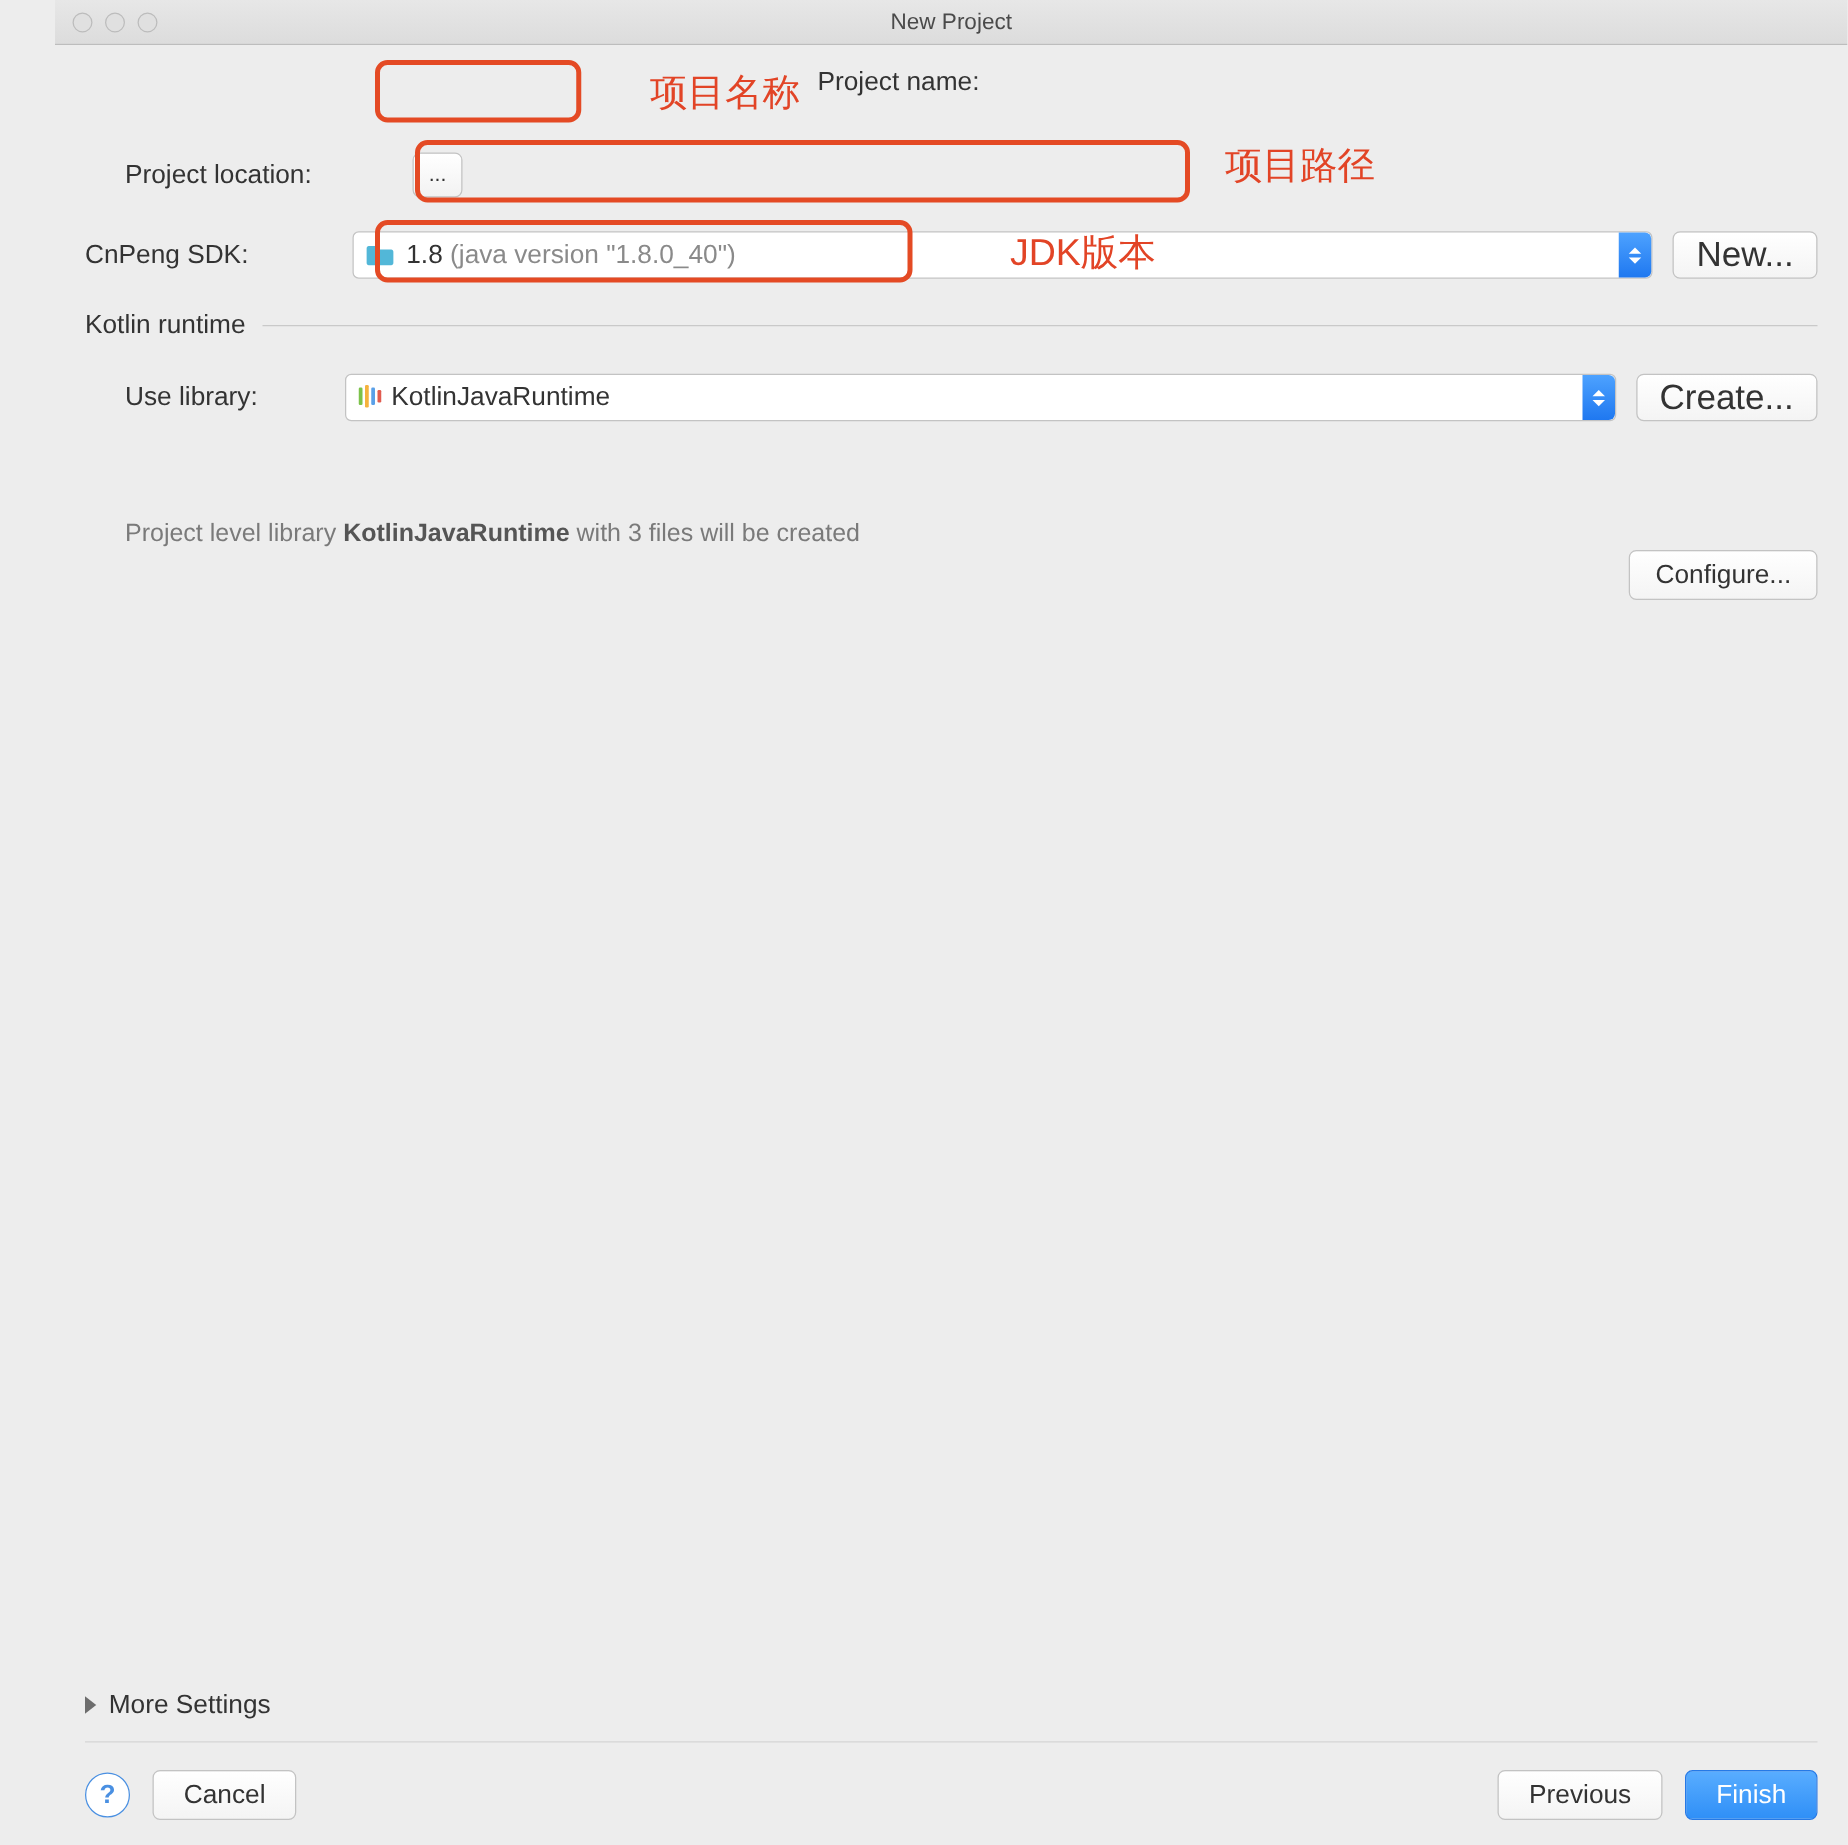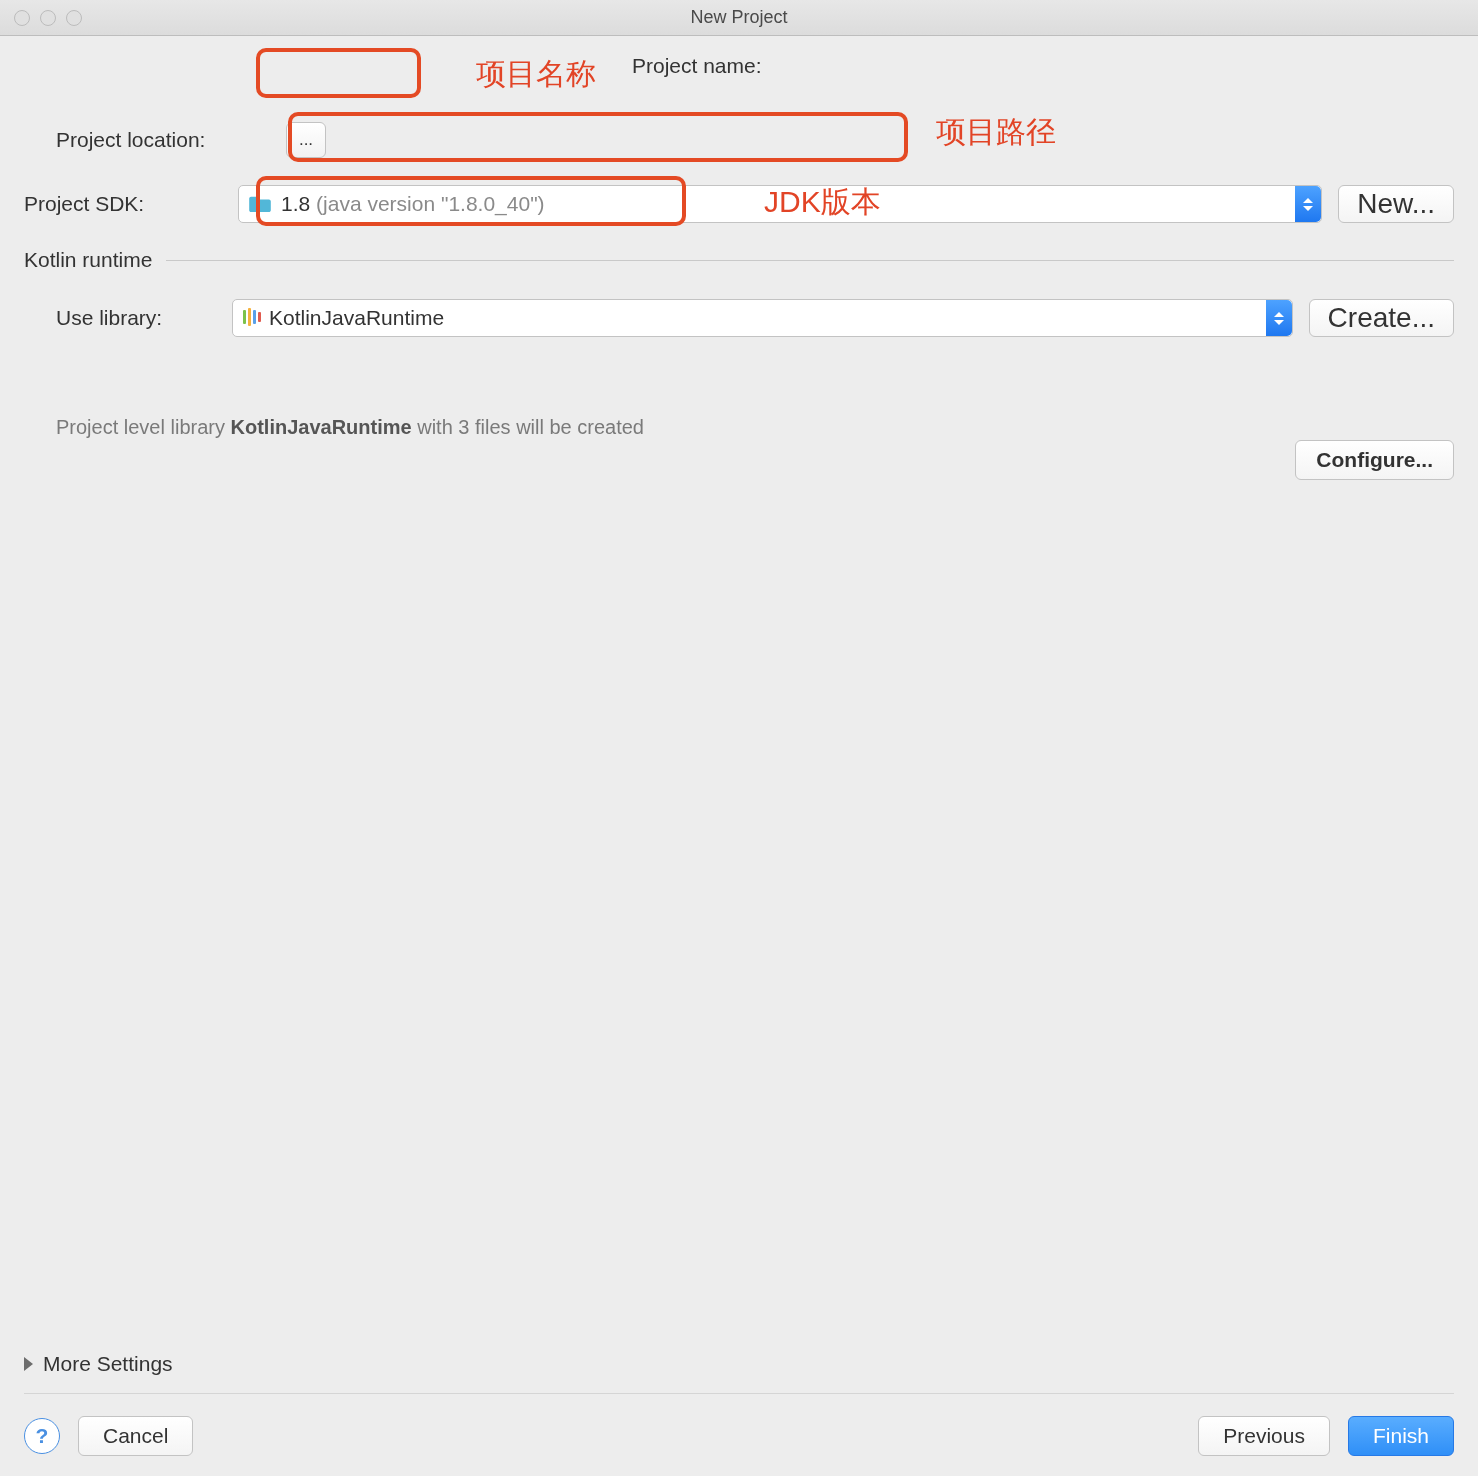--- a/index.html
+++ b/index.html
@@ -1,17 +1,17 @@
 <!DOCTYPE html>
 <html><head>
   <meta charset="utf-8">
   <style>
     * { box-sizing: border-box; margin: 0; padding: 0; font-family: -apple-system, BlinkMacSystemFont, "Segoe UI", Helvetica, Arial, sans-serif; }
     body { background: #f0f0f0; width: 1478px; height: 1476px; overflow: hidden; }
-    .window { background: #ededed; width: 100%; height: 100%; display: flex; flex-direction: column; }
+    .window { background: #ededed; width: 100%; height: 100%; display: flex; flex-direction: column; padding-left: 44px; }
     .titlebar { height: 36px; background: linear-gradient(#e7e7e7, #dcdcdc); display: flex; align-items: center; position: relative; border-bottom: 1px solid #bdbdbd; }
     .traffic { display: flex; gap: 10px; padding-left: 14px; }
     .traffic .light { width: 16px; height: 16px; border-radius: 50%; background: #e0e0e0; border: 1px solid #bcbcbc; }
     .titlebar-title { position: absolute; left: 0; right: 0; text-align: center; font-size: 18px; color: #4a4a4a; pointer-events: none; }
     .content { flex: 1; background: #ededed; padding: 18px 24px 24px 24px; display: flex; flex-direction: column; position: relative; }
     .row { display: flex; align-items: center; margin-bottom: 20px; position: relative; }
     .label { width: 214px; font-size: 21px; color: #333; }
     .text-input { flex: 1; height: 38px; border: 1px solid #b9b9b9; border-radius: 5px; background: #fff; font-size: 21px; color: #333; padding: 0 10px; }
     .browse-btn { width: 40px; height: 36px; margin-left: 16px; border: 1px solid #c3c3c3; border-radius: 6px; background: linear-gradient(#fff,#f2f2f2); font-size: 17px; color: #333; display: flex; align-items: center; justify-content: center; }
     .sdk-select { flex: 1; height: 38px; display: flex; align-items: center; border: 1px solid #c3c3c3; border-radius: 5px; background: #fff; position: relative; padding-left: 10px; }
@@ -26,21 +26,21 @@
     .highlight-overlay { position: absolute; border: 4px solid #e44a24; border-radius: 10px; pointer-events: none; }
     .annot { position: absolute; color: #e24426; font-size: 30px; font-weight: 400; pointer-events: none; }
     .section { display: flex; align-items: center; gap: 14px; margin-top: 8px; margin-bottom: 24px; }
     .section-title { font-size: 21px; color: #333; white-space: nowrap; }
     .section-line { flex: 1; height: 1px; background: #c9c9c9; }
     .row-indent { padding-left: 32px; }
     .library-icon { display: inline-flex; gap: 2px; margin-right: 8px; }
     .library-icon span { width: 3px; border-radius: 1px; }
     .info-text { font-size: 20px; color: #7a7a7a; margin-left: 32px; margin-top: 56px; }
     .info-text b { color: #555; font-weight: 600; }
-    .configure-btn { position: absolute; right: 24px; top: 404px; padding: 0 20px; height: 40px; border: 1px solid #c3c3c3; border-radius: 6px; background: linear-gradient(#fff,#f4f4f4); font-size: 21px; color: #333; display: flex; align-items: center; justify-content: center; font-weight: bold; }
+    .configure-btn { position: absolute; right: 24px; top: 404px; padding: 0 20px; height: 40px; border: 1px solid #c3c3c3; border-radius: 6px; background: linear-gradient(#fff,#f4f4f4); font-size: 21px; color: #333; display: flex; align-items: center; justify-content: center; }
     .more-settings { position: absolute; bottom: 100px; left: 24px; display: flex; align-items: center; font-size: 21px; color: #333; }
     .more-settings .tri { width: 0; height: 0; border-top: 7px solid transparent; border-bottom: 7px solid transparent; border-left: 9px solid #6d6d6d; margin-right: 10px; }
     .footer { position: absolute; bottom: 20px; left: 24px; right: 24px; display: flex; align-items: center; border-top: 1px solid #d5d5d5; padding-top: 22px; }
     .help-btn { width: 36px; height: 36px; border-radius: 50%; border: 1.5px solid #4a90e2; color: #4a90e2; display: flex; align-items: center; justify-content: center; font-size: 21px; font-weight: 600; background: #fff; }
     .footer-btn { padding: 0 24px; height: 40px; border: 1px solid #c3c3c3; border-radius: 6px; background: linear-gradient(#fff,#f4f4f4); font-size: 21px; color: #333; display: flex; align-items: center; justify-content: center; margin-left: 18px; }
     .footer-btn.primary { background: linear-gradient(#59adff,#2f8ff7); border: 1px solid #2679e6; color: #fff; }
     .footer-spacer { flex: 1; }
   </style>
 </head>
 <body>
@@ -66,21 +66,21 @@
     </div>
 
     <div class="row" style="height:44px;margin-left:32px;">
       <div class="label">Project location:</div>
       <div class="browse-btn">...</div>
       <div class="highlight-overlay" style="left:232px; top:-6px; width:620px; height:50px;"></div>
       <div class="annot" style="left:880px; top:-6px;">项目路径</div>
     </div>
 
     <div class="row" style="height:44px; margin-bottom:14px;">
-      <div class="label">Project SDK:</div>
+      <div class="label">CnPeng SDK:</div>
       <div class="sdk-select">
         <svg class="folder-icon" viewBox="0 0 24 20">
             <path fill="#52b7d8" d="M2 2h7l2 3h11c1 0 2 1 2 2v10c0 1-1 2-2 2H2c-1 0-2-1-2-2V4c0-1 1-2 2-2z"></path>
           </svg>
         <span class="sdk-text">
           <span>1.8</span>
           <span class="version">(java version "1.8.0_40")</span>
         </span>
         <div class="updown">
           <div class="caret up"></div>

